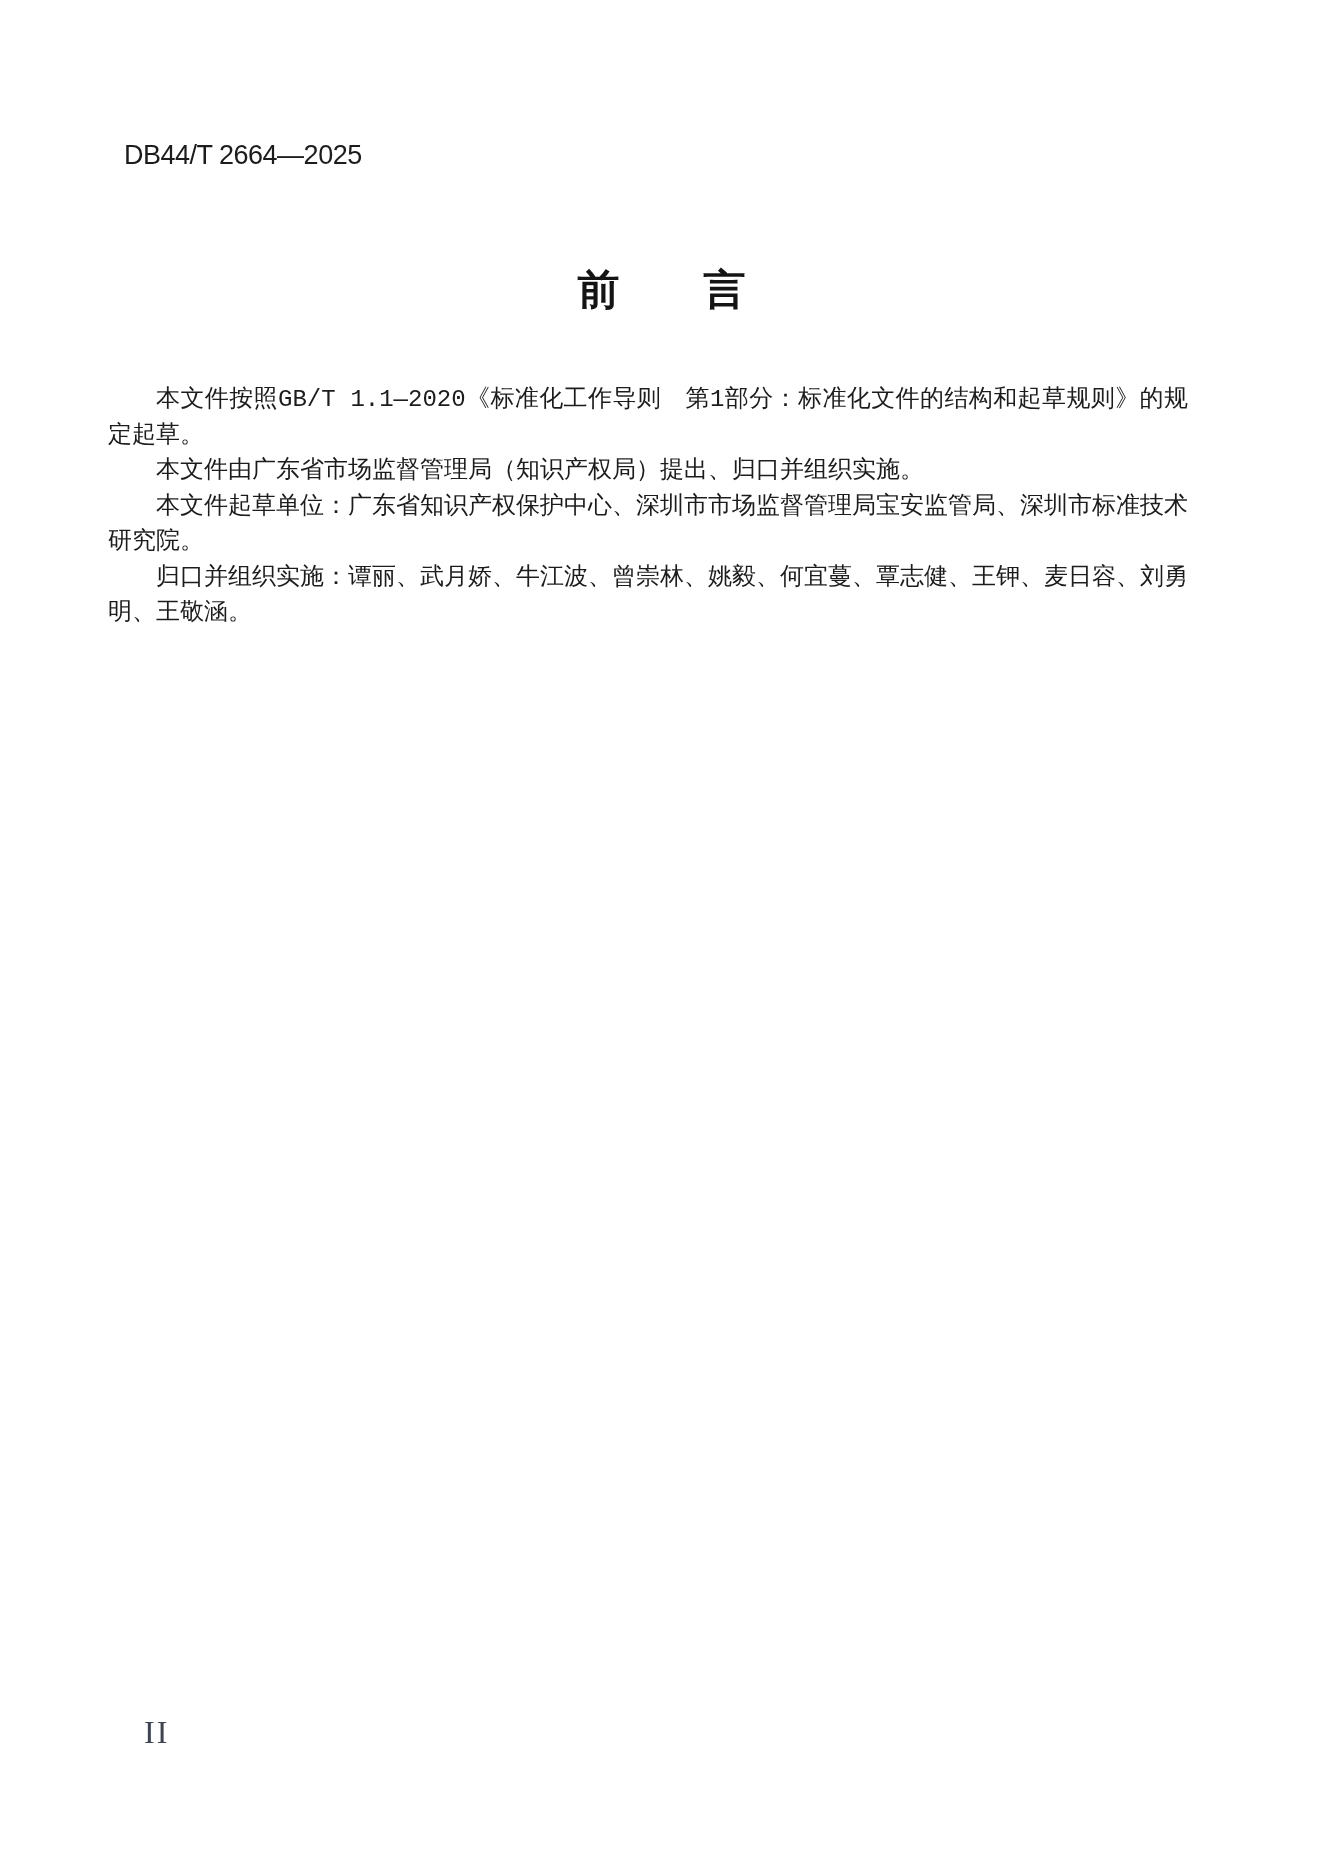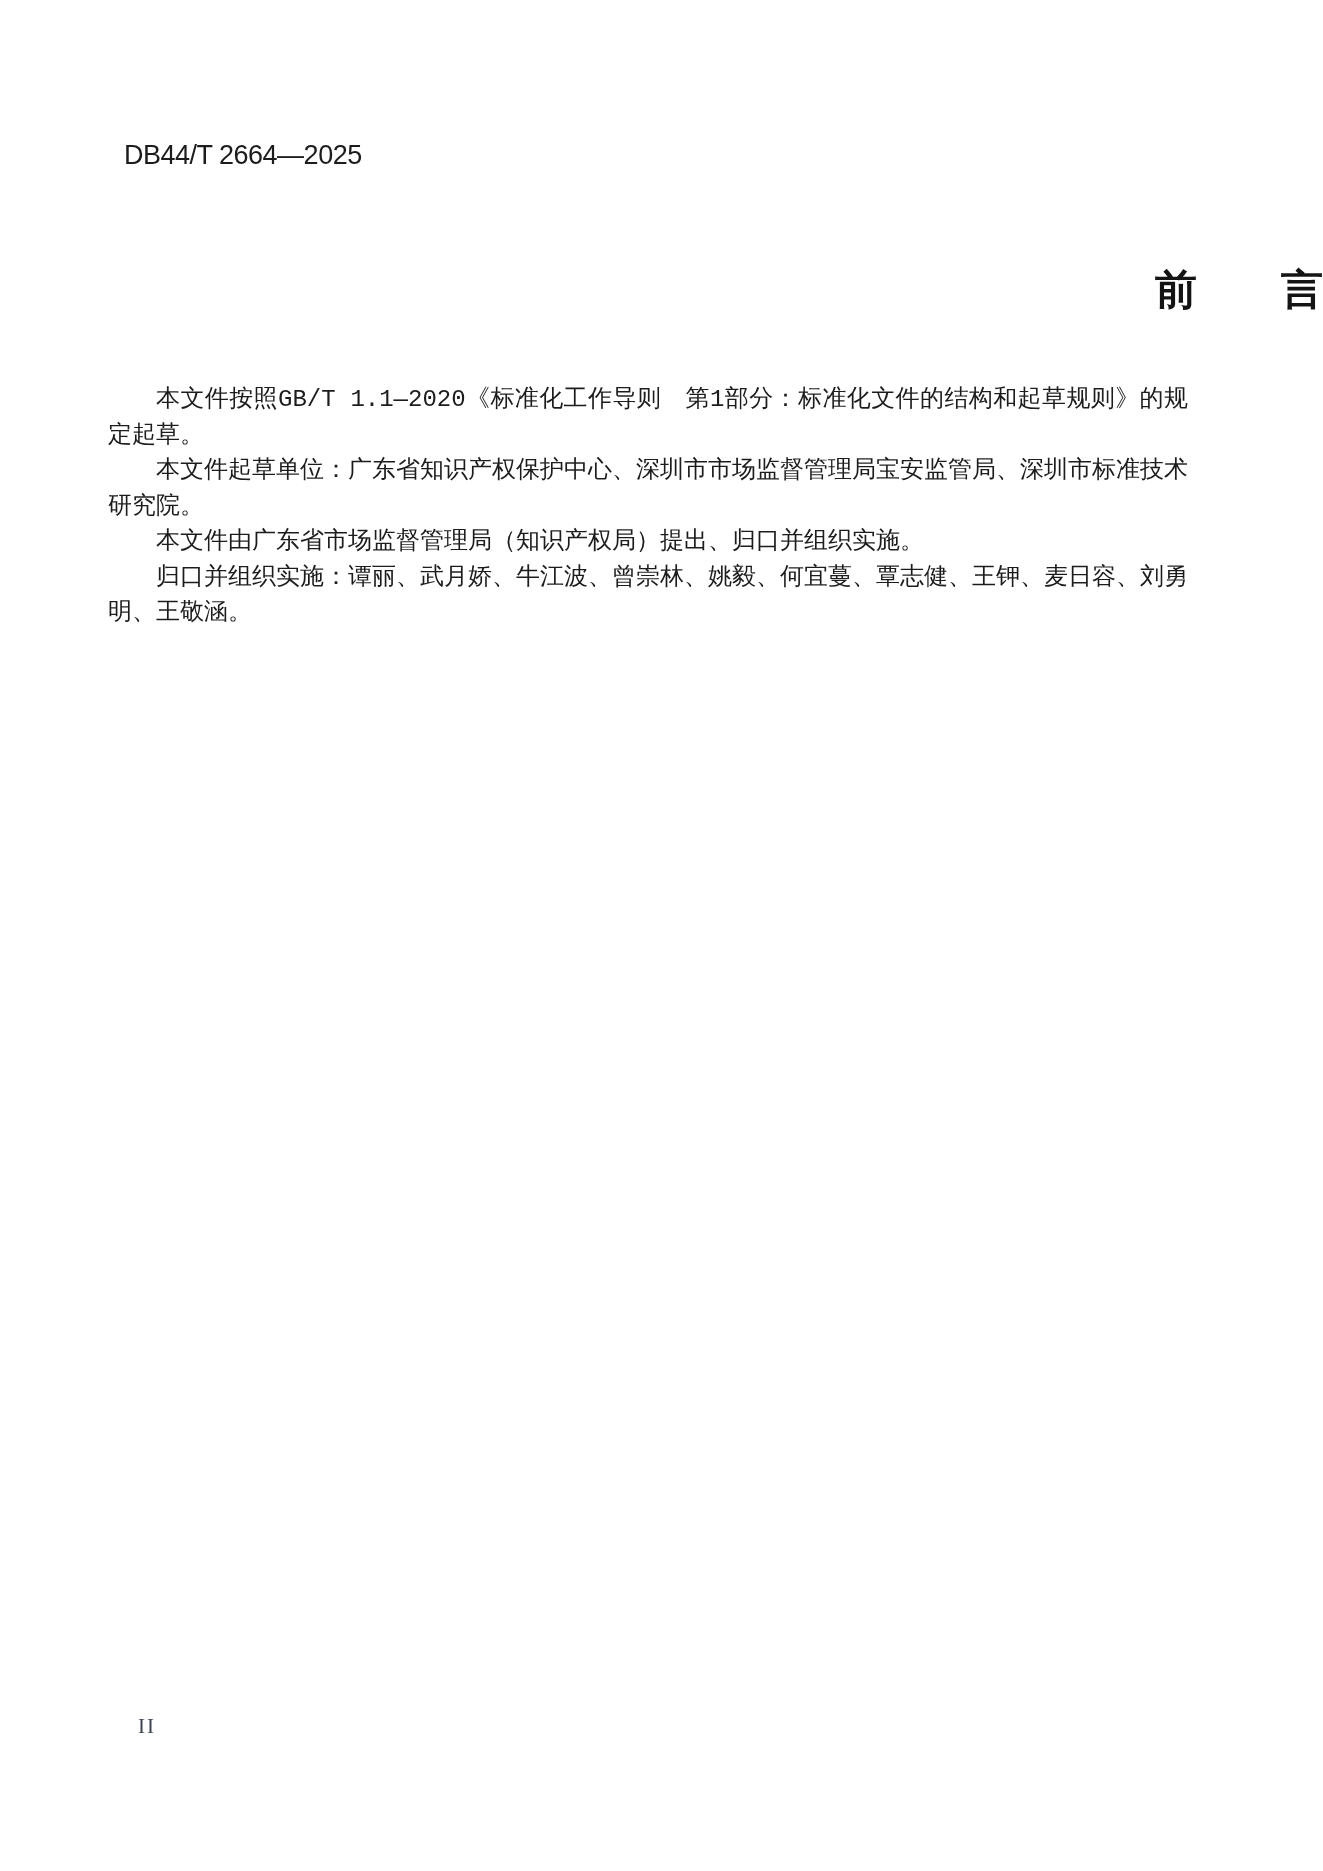--- a/index.html
+++ b/index.html
@@ -26,21 +26,21 @@
     letter-spacing: -0.5px;
     color: #1c1c1c;
     white-space: nowrap;
   }
   .page-title {
     position: absolute;
     top: 262px;
     left: 0;
     width: 100%;
     margin: 0;
-    text-align: right;
+    text-align: center;
     font-family: "Liberation Sans", "DejaVu Sans", sans-serif;
     font-size: 42px;
     font-weight: bold;
     color: #141414;
     white-space: pre;
   }
   .foreword-body {
     position: absolute;
     left: 108px;
     top: 382px;
@@ -52,39 +52,39 @@
     color: #1c1c1c;
   }
   .foreword-body p.para {
     margin: 0;
     padding: 0;
     text-indent: 2em;
     word-break: break-all;
   }
   .page-number {
     position: absolute;
-    left: 138px;
+    left: 144px;
     top: 1714px;
     font-family: "Liberation Serif", "DejaVu Serif", serif;
-    font-size: 21px;
+    font-size: 32px;
     color: #3d4450;
     letter-spacing: 2px;
   }
 </style>
 </head>
 <body>
 
 <div class="page">
 
   <div class="doc-header">DB44/T 2664—2025</div>
 
   <h1 class="page-title">前　　言</h1>
 
   <main class="foreword-body">
       <p class="para">本文件按照GB/T 1.1—2020《标准化工作导则　第1部分：标准化文件的结构和起草规则》的规定起草。</p>
+      <p class="para">本文件由广东省市场监督管理局（知识产权局）提出、归口并组织实施。</p>
       <p class="para">本文件起草单位：广东省知识产权保护中心、深圳市市场监督管理局宝安监管局、深圳市标准技术研究院。</p>
-      <p class="para">本文件由广东省市场监督管理局（知识产权局）提出、归口并组织实施。</p>
       <p class="para">归口并组织实施：谭丽、武月娇、牛江波、曾崇林、姚毅、何宜蔓、覃志健、王钾、麦日容、刘勇明、王敬涵。</p>
     </main>
 
   <div class="page-number">II</div>
 
 </div>
 
 </body></html>

